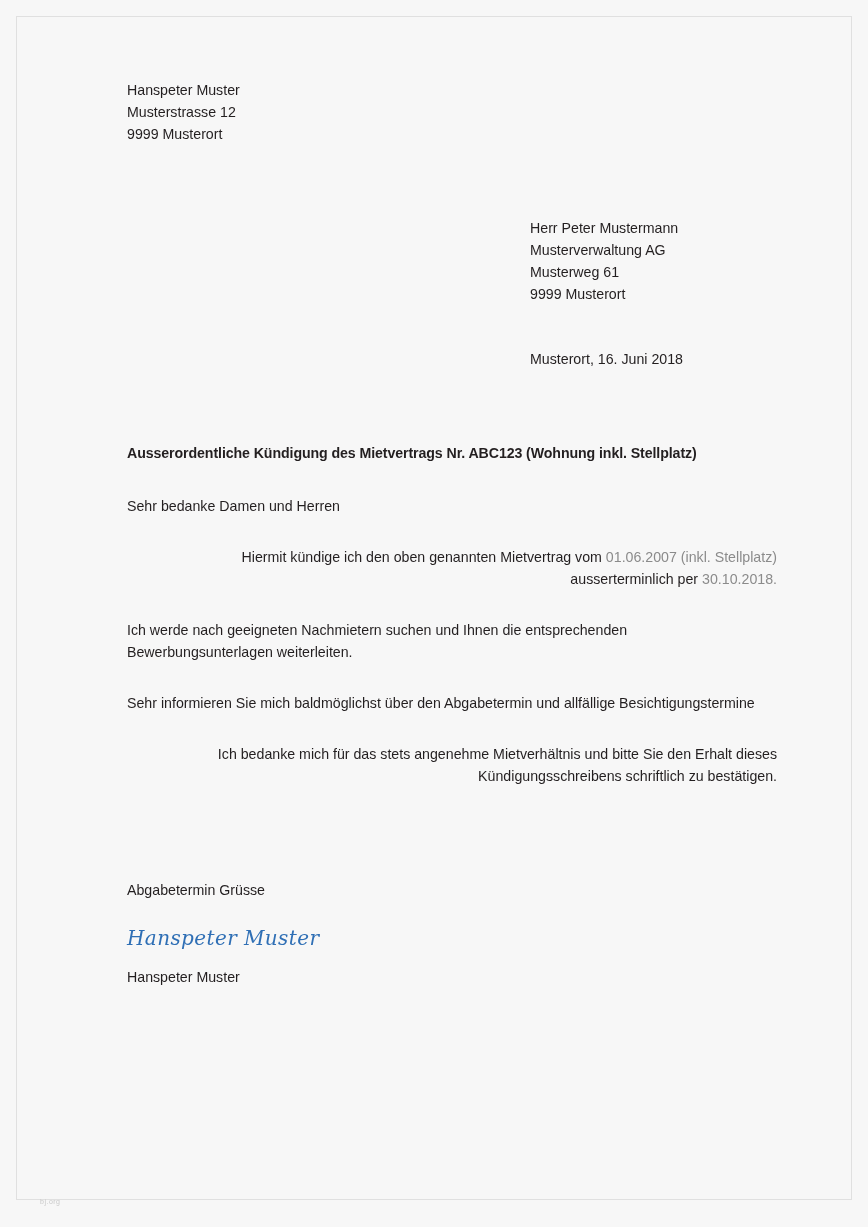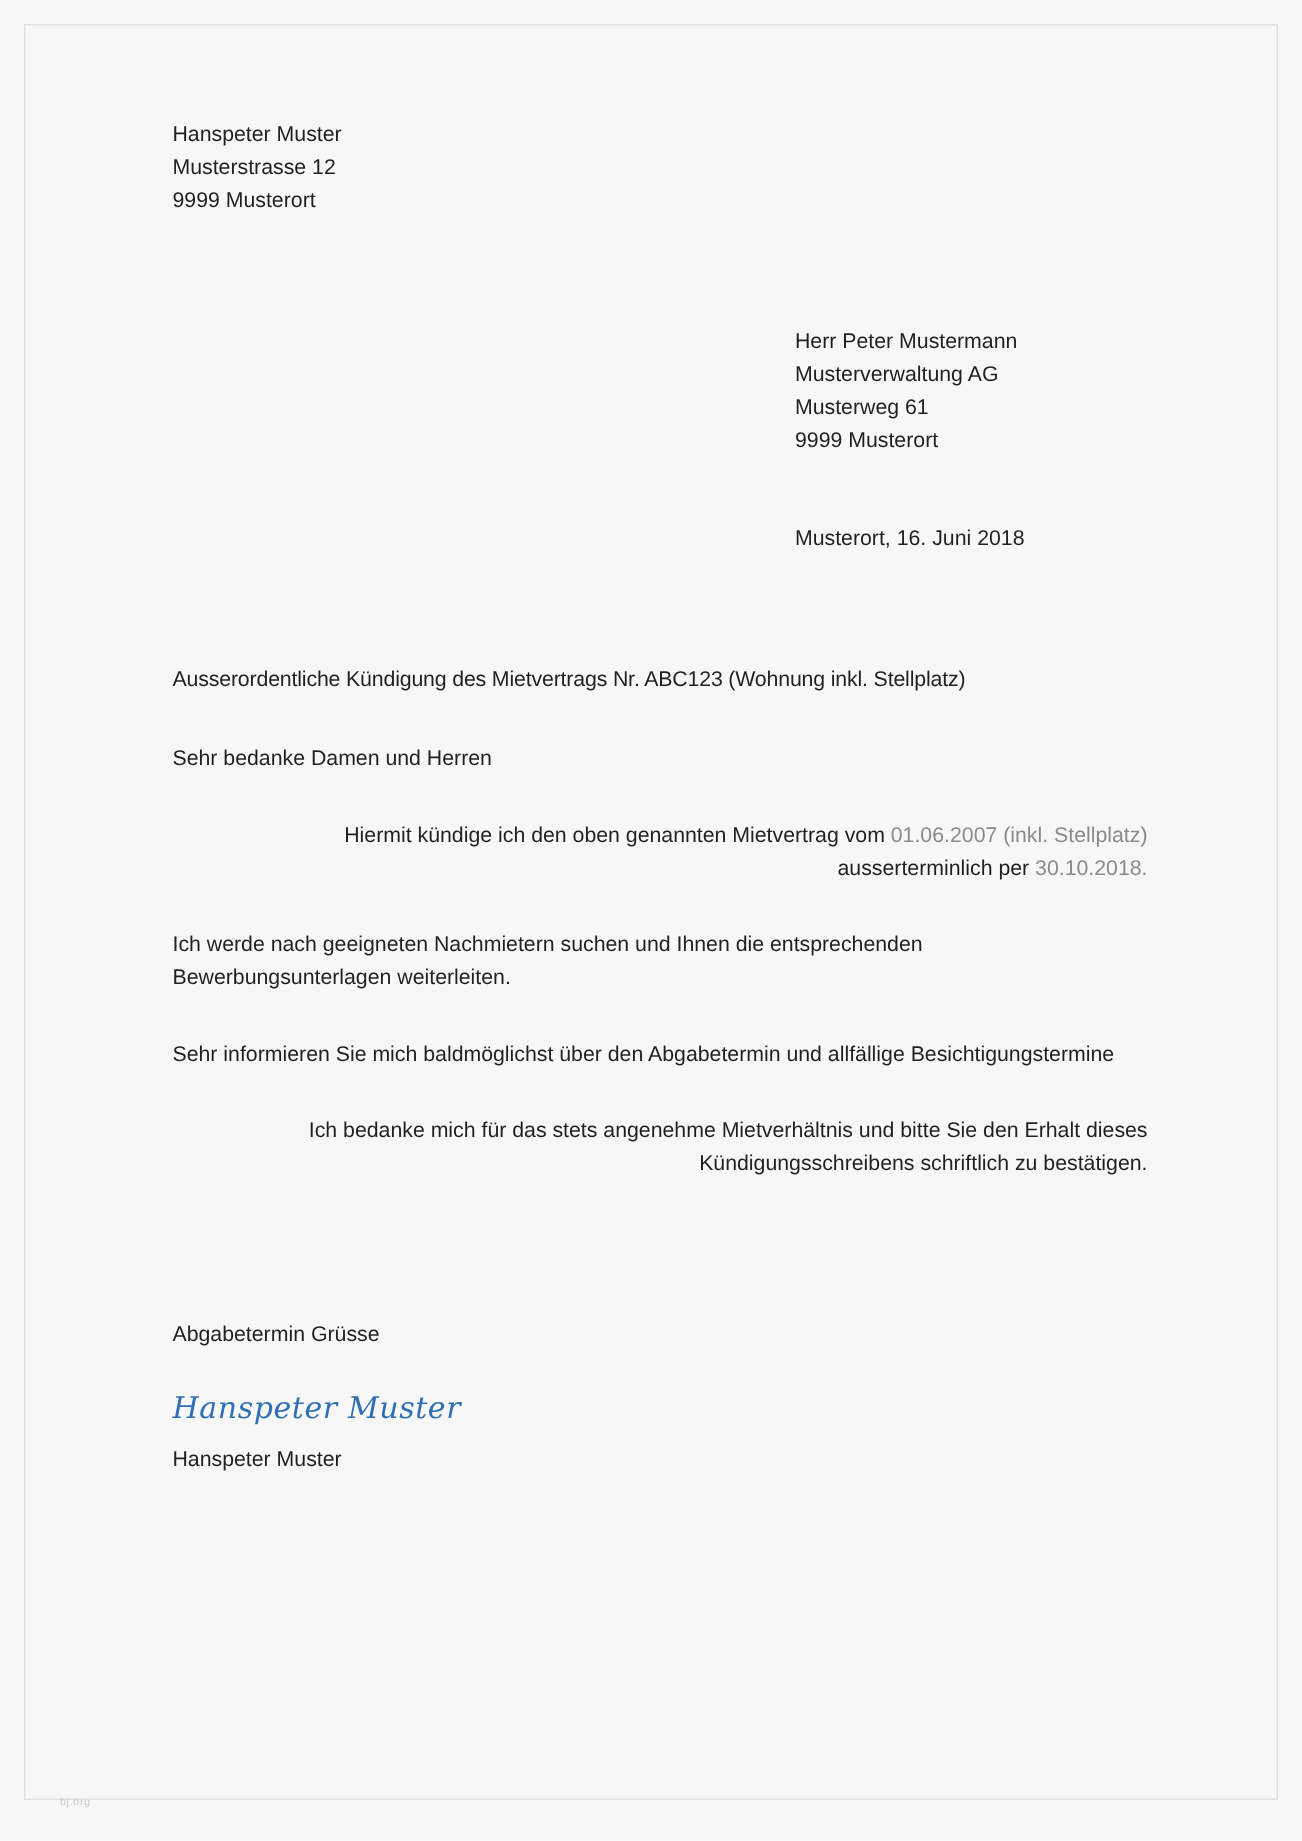--- a/index.html
+++ b/index.html
@@ -34,39 +34,39 @@
   .content {
     position: absolute;
     left: 98px;
     top: 46px;
     right: 60px;
     font-size: 14.2px;
     color: #231f20;
     line-height: 1.55;
   }
   .block {
-    margin: 0;
+    margin: 12px;
   }
   .line {
     white-space: pre;
   }
   .sender {
     margin-top: 16px;
   }
   .recipient {
     margin-left: 415px;
     margin-top: 72px;
   }
   .place-date {
     margin-left: 415px;
     margin-top: 43px;
   }
   .subject {
     margin-top: 72px;
-    font-weight: normal;
+    font-weight: bold;
     font-size: 14.2px;
     letter-spacing: -0.1px;
   }
   .salutation {
     margin-top: 31px;
   }
   .para {
     margin-top: 29px;
     max-width: 640px;
   }

